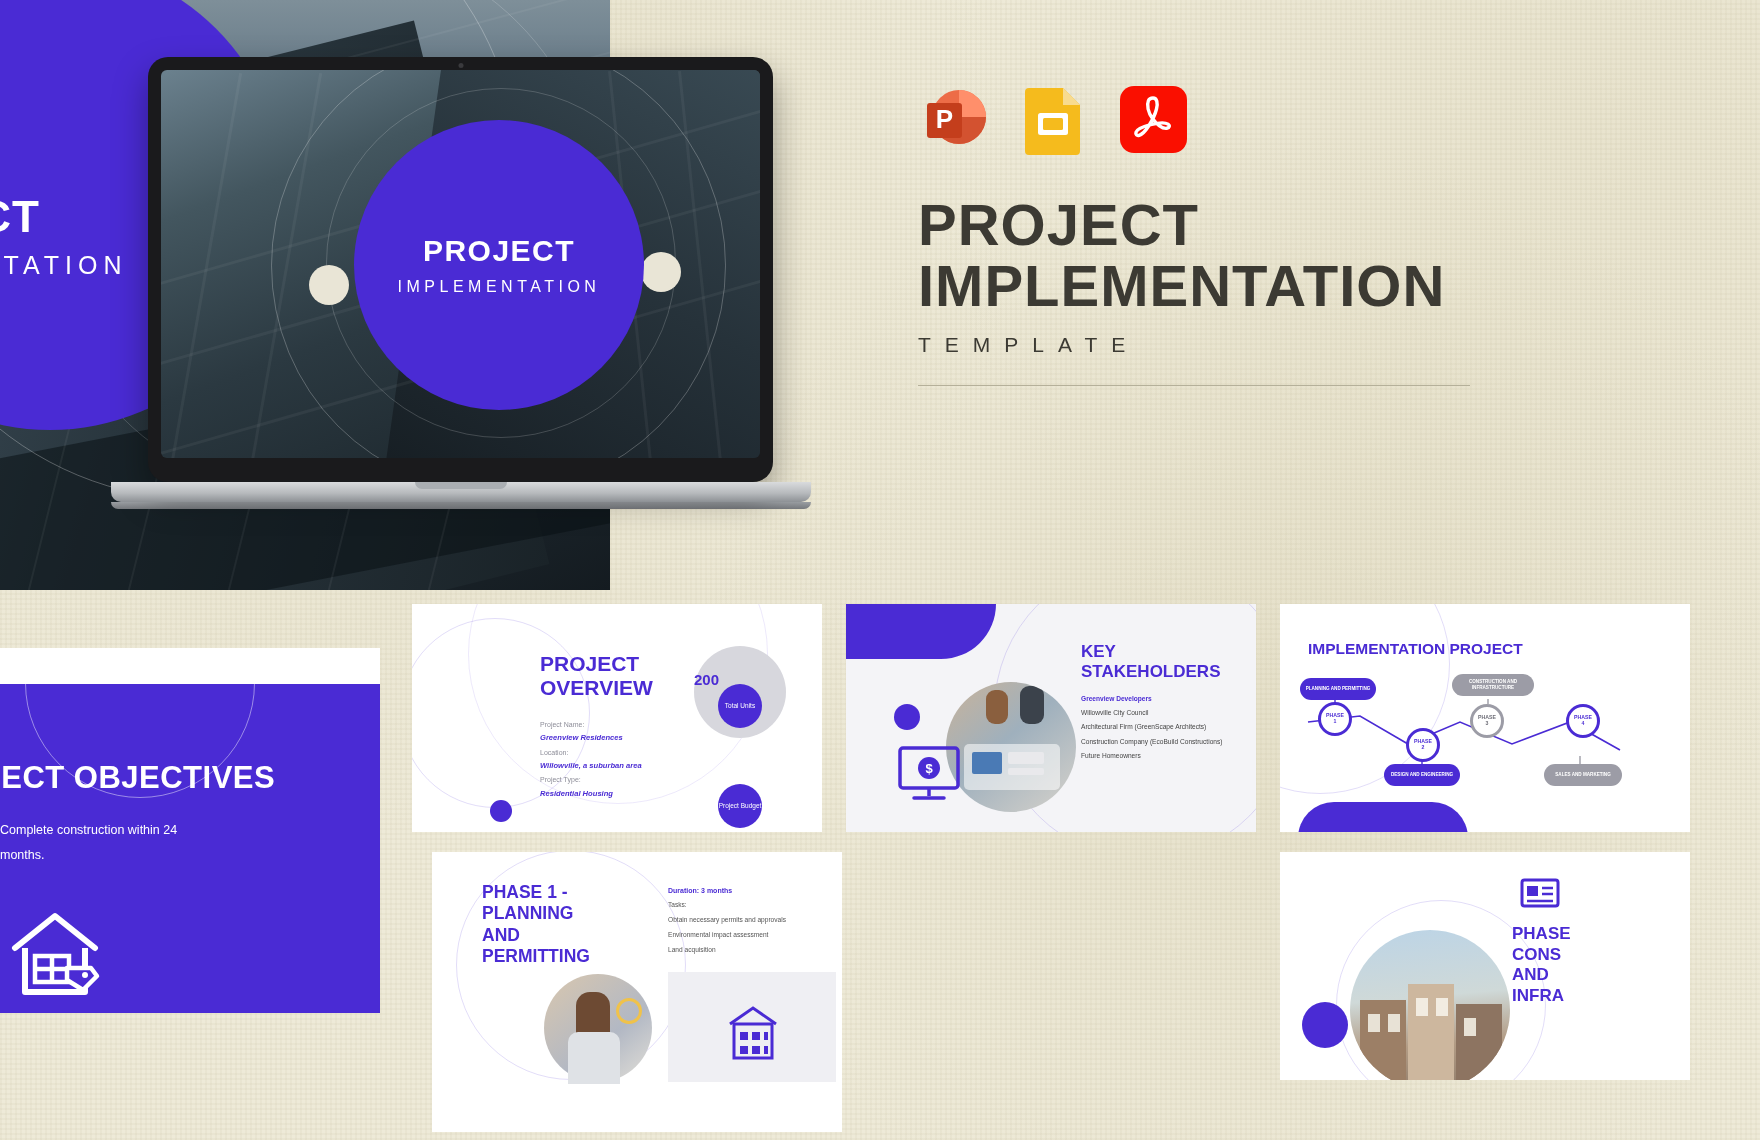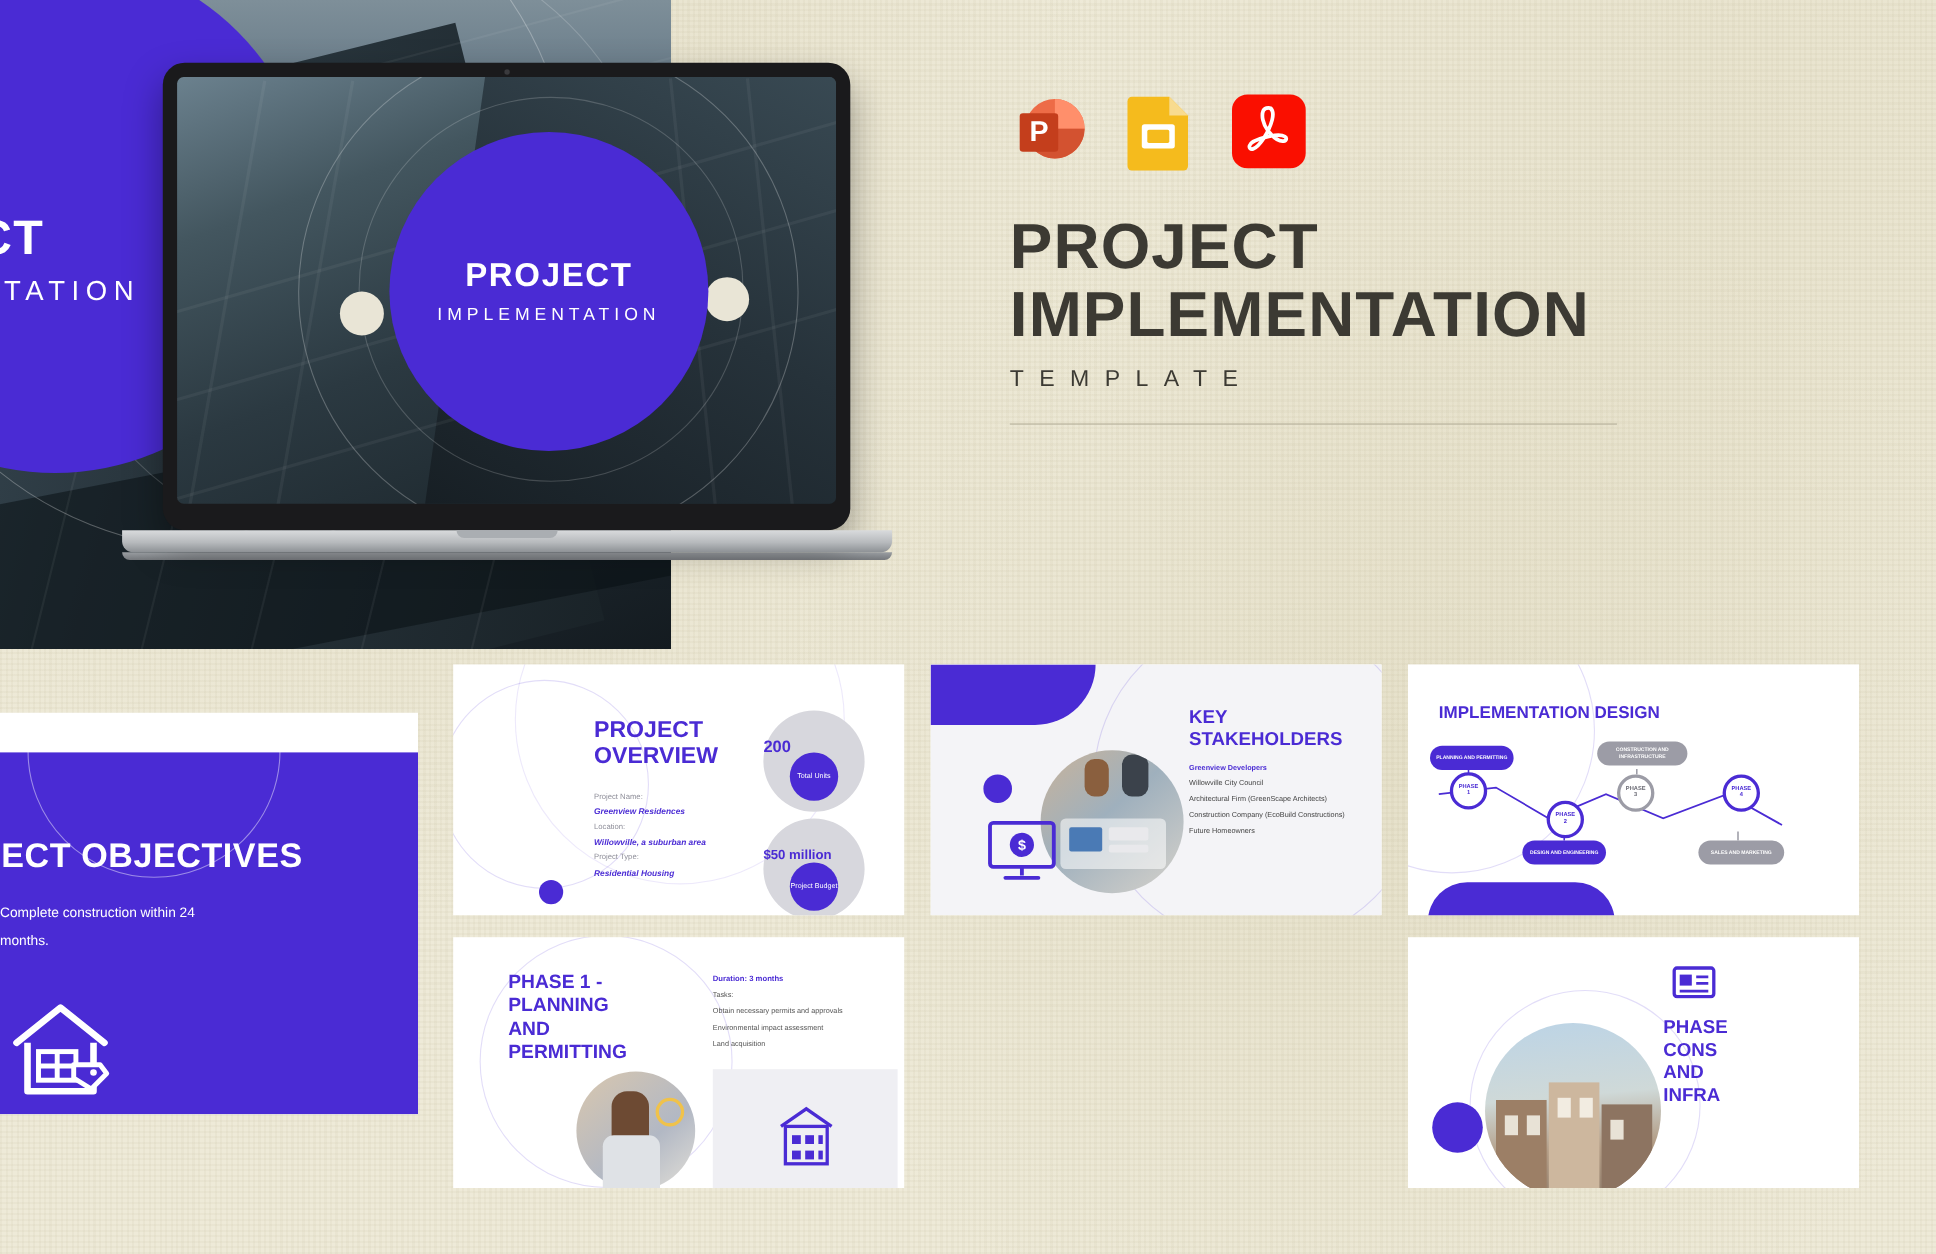--- a/index.html
+++ b/index.html
@@ -201,21 +201,21 @@
     position:absolute; border-radius:50%; background:#fff;
     display:flex; align-items:center; justify-content:center; flex-direction:column;
     font-size:5.2px; color:#4a2bd4; font-weight:700; line-height:1.15;
   }
   #s-imp .node.b { border:3px solid #4a2bd4; }
   #s-imp .node.g { border:3px solid #9c9ca6; color:#6c6c76; }
   #s-imp .foot { position:absolute; left:18px; bottom:-6px; width:170px; height:36px;
     background:#4a2bd4; border-radius:40px 40px 0 0; }
 
   
-  #s-p1 { left: 412px; top: 852px; width: 410px; height: 228px; }
+  #s-p1 { left: 432px; top: 852px; width: 410px; height: 280px; }
   #s-p1 .h { position:absolute; left:50px; top:30px; font-size:17.5px; font-weight:700; line-height:1.22; }
   #s-p1 .col { position:absolute; left:236px; top:31px; width:165px; }
   #s-p1 .col .d { font-size:7px; font-weight:700; color:#4a2bd4; line-height:2.2; }
   #s-p1 .col .t { font-size:6.6px; color:#555; line-height:2.25; }
   #s-p1 .ph { position:absolute; left:112px; top:122px; width:108px; height:108px;
     border-radius:50%; background:linear-gradient(140deg,#d9c7ae,#b2b8c4 60%,#e3e0d8); }
   #s-p1 .panel { position:absolute; left:236px; top:120px; width:168px; height:110px; background:#efeff3; }
   #s-p1 .build { position:absolute; left:290px; top:150px; width:62px; height:62px; }
 
   
@@ -368,23 +368,20 @@
       <div class="v pp">Greenview Residences</div>
       <div class="k">Location:</div>
       <div class="v pp">Willowville, a suburban area</div>
       <div class="k">Project Type:</div>
       <div class="v pp">Residential Housing</div>
     </div>
     <div class="stat" style="left:282px;top:42px;width:92px;height:92px;">
       <div class="big" style="margin-top:-26px;">200</div>
     </div>
     <div class="inner" style="left:306px;top:80px;width:44px;height:44px;">Total Units</div>
-    <div class="stat" style="left:282px;top:140px;width:92px;height:92px;">
-      <div class="big" style="margin-top:-24px;font-size:12px;line-height:1.15;text-align:center;">$50 million</div>
-    </div>
     <div class="inner" style="left:306px;top:180px;width:44px;height:44px;">Project Budget</div>
     <div class="dot" style="left:78px;top:196px;"></div>
   </div>
 
   <div class="slide" id="s-stk">
     <div style="position:absolute;left:0;top:0;width:100%;height:100%;background:#f4f4f7;"></div>
     <div class="cap"></div>
     <div class="ring" style="left:148px;top:-44px;width:300px;height:300px;"></div>
     <div class="photo">
       <div style="position:absolute;left:18px;top:62px;width:96px;height:46px;background:rgba(255,255,255,.55);border-radius:5px;"></div>
@@ -412,21 +409,21 @@
         <circle cx="31" cy="22" r="11" fill="#4a2bd4"></circle>
         <text x="31" y="27" font-family="'Liberation Sans',sans-serif" font-size="13" font-weight="700" fill="#ffffff" text-anchor="middle">$</text>
         <line x1="31" y1="42" x2="31" y2="50" stroke="#4a2bd4" stroke-width="3.5"></line>
         <line x1="16" y1="52" x2="46" y2="52" stroke="#4a2bd4" stroke-width="3.5" stroke-linecap="round"></line>
       </svg>
     </div>
   </div>
 
   <div class="slide" id="s-imp">
     <div class="ring" style="left:-90px;top:-70px;width:260px;height:260px;"></div>
-    <div class="h pp">IMPLEMENTATION DESIGN</div>
+    <div class="h pp">IMPLEMENTATION PROJECT</div>
 
     <svg style="position:absolute;left:0;top:0;width:410px;height:228px;">
       <polyline points="28,118 80,112 128,140 180,118 232,140 290,118 340,146" fill="none" stroke="#4a2bd4" stroke-width="1.6"></polyline>
       <line x1="55" y1="95" x2="55" y2="100" stroke="#4a2bd4" stroke-width="1.4"></line>
       <line x1="208" y1="95" x2="208" y2="100" stroke="#9c9ca6" stroke-width="1.4"></line>
       <line x1="142" y1="152" x2="142" y2="160" stroke="#4a2bd4" stroke-width="1.4"></line>
       <line x1="300" y1="152" x2="300" y2="160" stroke="#9c9ca6" stroke-width="1.4"></line>
     </svg>
 
     <div class="pill bg-pp" style="left:20px;top:74px;width:76px;height:22px;">PLANNING AND PERMITTING</div>

